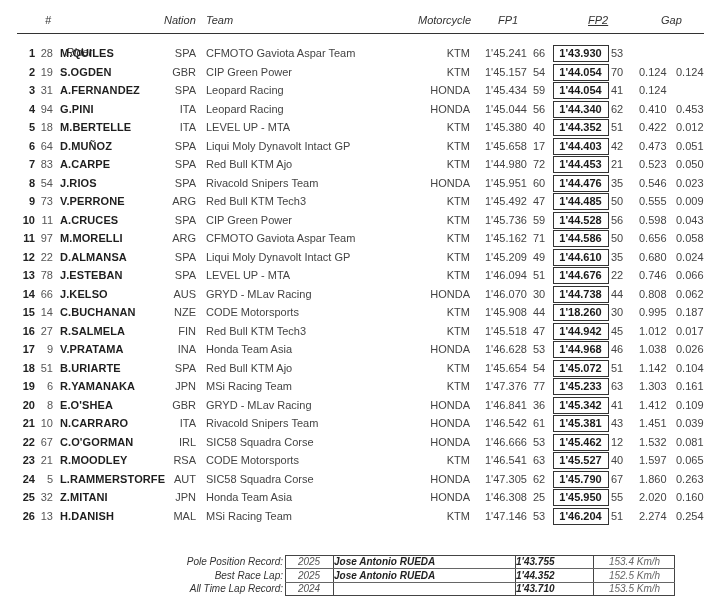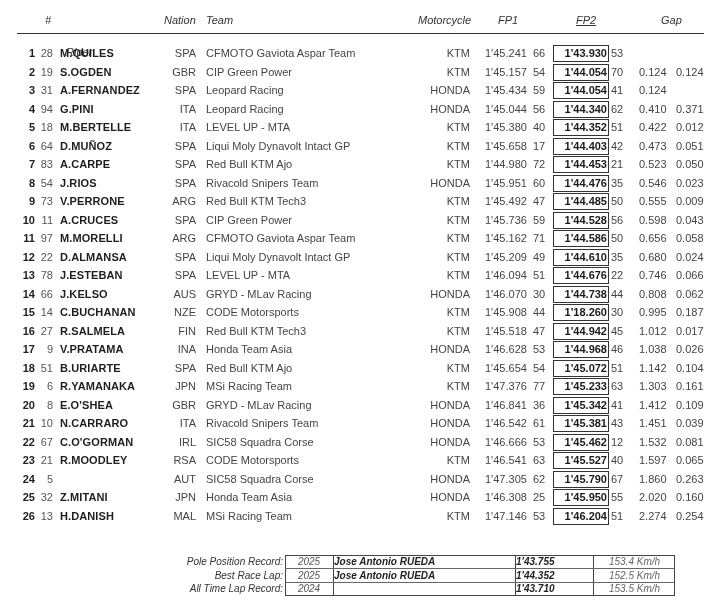--- a/index.html
+++ b/index.html
@@ -24,21 +24,21 @@
   .c-pos { right: 685px; font-weight: bold; color: #222; }
   .c-num { right: 667px; color: #555; }
   .c-rider { left: 60px; font-weight: bold; color: #1e1e1e; letter-spacing: 0.1px; }
   .c-nation { right: 524px; color: #444; }
   .c-team { left: 206px; color: #444; }
   .c-moto { right: 250px; color: #444; }
   .c-fp1 { left: 485px; color: #444; }
   .c-fp1l { left: 533px; color: #444; }
   .c-fp2 {
     left: 553px; width: 53px; top: 1px !important; height: 15px; line-height: 15px;
-    border: 1px solid #333; text-align: right; padding-right: 1px;
+    border: 1px solid #333; text-align: center; padding-right: 1px;
     font-weight: bold; color: #1a1a1a; box-sizing: content-box;
   }
   .c-fp2l { left: 611px; color: #444; }
   .c-gap1 { left: 639px; color: #444; }
   .c-gap2 { left: 676px; color: #444; }
 
   #records {
     position: absolute; left: 0; top: 555px; width: 720px;
   }
   .rec-row { position: relative; height: 13.5px; font-size: 10px; line-height: 13.5px; }
@@ -58,21 +58,21 @@
 </head>
 <body>
 
 <div>
   <span class="hdr" style="left:45px;">#</span>
   <span class="hdr" style="left:66px;margin-top:32px;">Rider</span>
   <span class="hdr" style="left:164px;">Nation</span>
   <span class="hdr" style="left:206px;">Team</span>
   <span class="hdr" style="left:418px;">Motorcycle</span>
   <span class="hdr" style="left:498px;">FP1</span>
-  <span class="hdr" style="left:576px;text-decoration:underline;">FP2</span>
+  <span class="hdr" style="left:588px;text-decoration:underline;">FP2</span>
   <span class="hdr" style="left:661px;">Gap</span>
 </div>
 <div class="hdr-line"></div>
 
 <div id="rows">
 
 <div class="row" style="">
     <span class="c-pos">1</span>
     <span class="c-num">28</span>
     <span class="c-rider">M.QUILES</span>
@@ -119,21 +119,21 @@
     <span class="c-num">94</span>
     <span class="c-rider">G.PINI</span>
     <span class="c-nation">ITA</span>
     <span class="c-team">Leopard Racing</span>
     <span class="c-moto">HONDA</span>
     <span class="c-fp1">1'45.044</span>
     <span class="c-fp1l">56</span>
     <span class="c-fp2">1'44.340</span>
     <span class="c-fp2l">62</span>
     <span class="c-gap1">0.410</span>
-    <span class="c-gap2">0.371</span>
+    <span class="c-gap2">0.453</span>
   </div>
     <div class="row" style="">
     <span class="c-pos">5</span>
     <span class="c-num">18</span>
     <span class="c-rider">M.BERTELLE</span>
     <span class="c-nation">ITA</span>
     <span class="c-team">LEVEL UP - MTA</span>
     <span class="c-moto">KTM</span>
     <span class="c-fp1">1'45.380</span>
     <span class="c-fp1l">40</span>
@@ -390,20 +390,21 @@
     <span class="c-fp1">1'46.541</span>
     <span class="c-fp1l">63</span>
     <span class="c-fp2">1'45.527</span>
     <span class="c-fp2l">40</span>
     <span class="c-gap1">1.597</span>
     <span class="c-gap2">0.065</span>
   </div>
     <div class="row" style="">
     <span class="c-pos">24</span>
     <span class="c-num">5</span>
+    <span class="c-rider">L.RAMMERSTORFE</span>
     <span class="c-nation">AUT</span>
     <span class="c-team">SIC58 Squadra Corse</span>
     <span class="c-moto">HONDA</span>
     <span class="c-fp1">1'47.305</span>
     <span class="c-fp1l">62</span>
     <span class="c-fp2">1'45.790</span>
     <span class="c-fp2l">67</span>
     <span class="c-gap1">1.860</span>
     <span class="c-gap2">0.263</span>
   </div>

